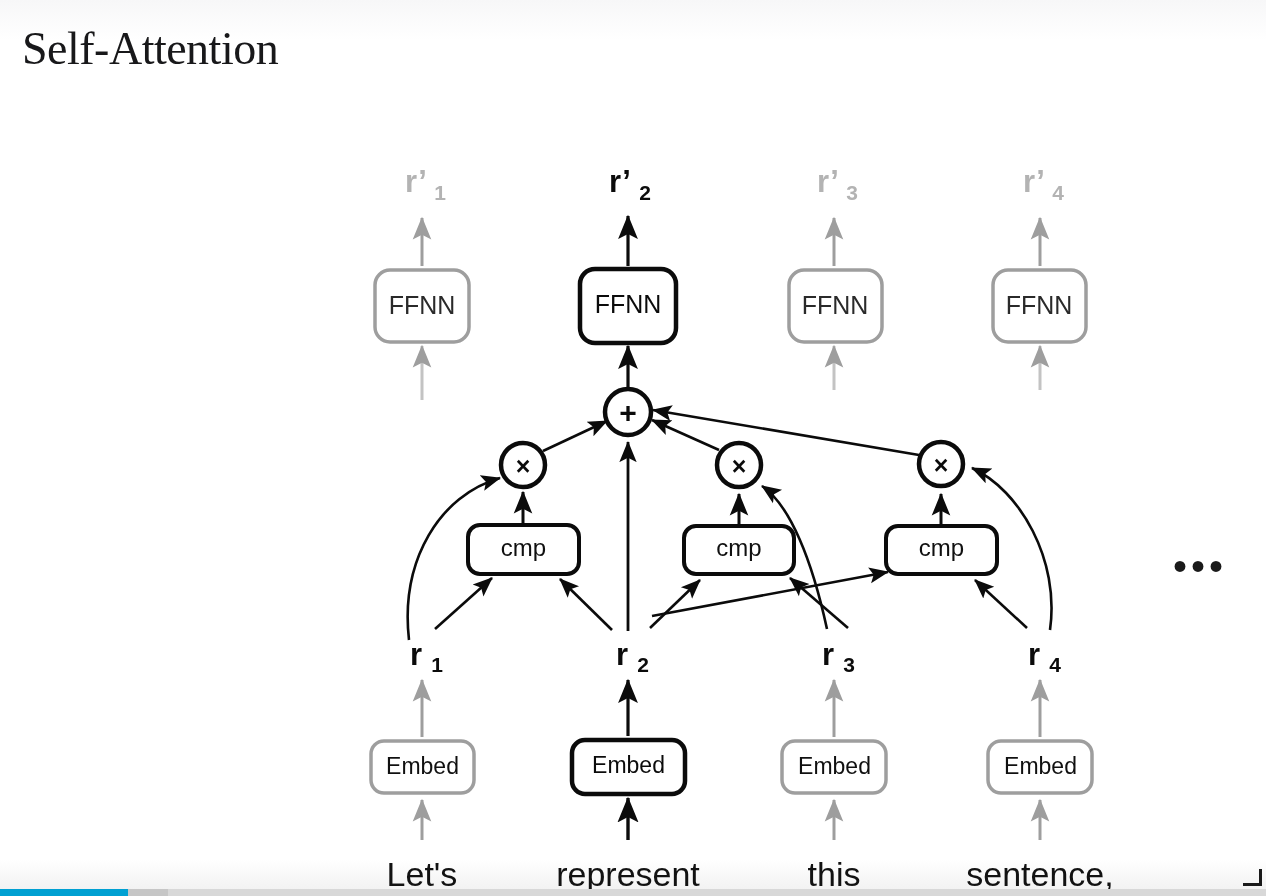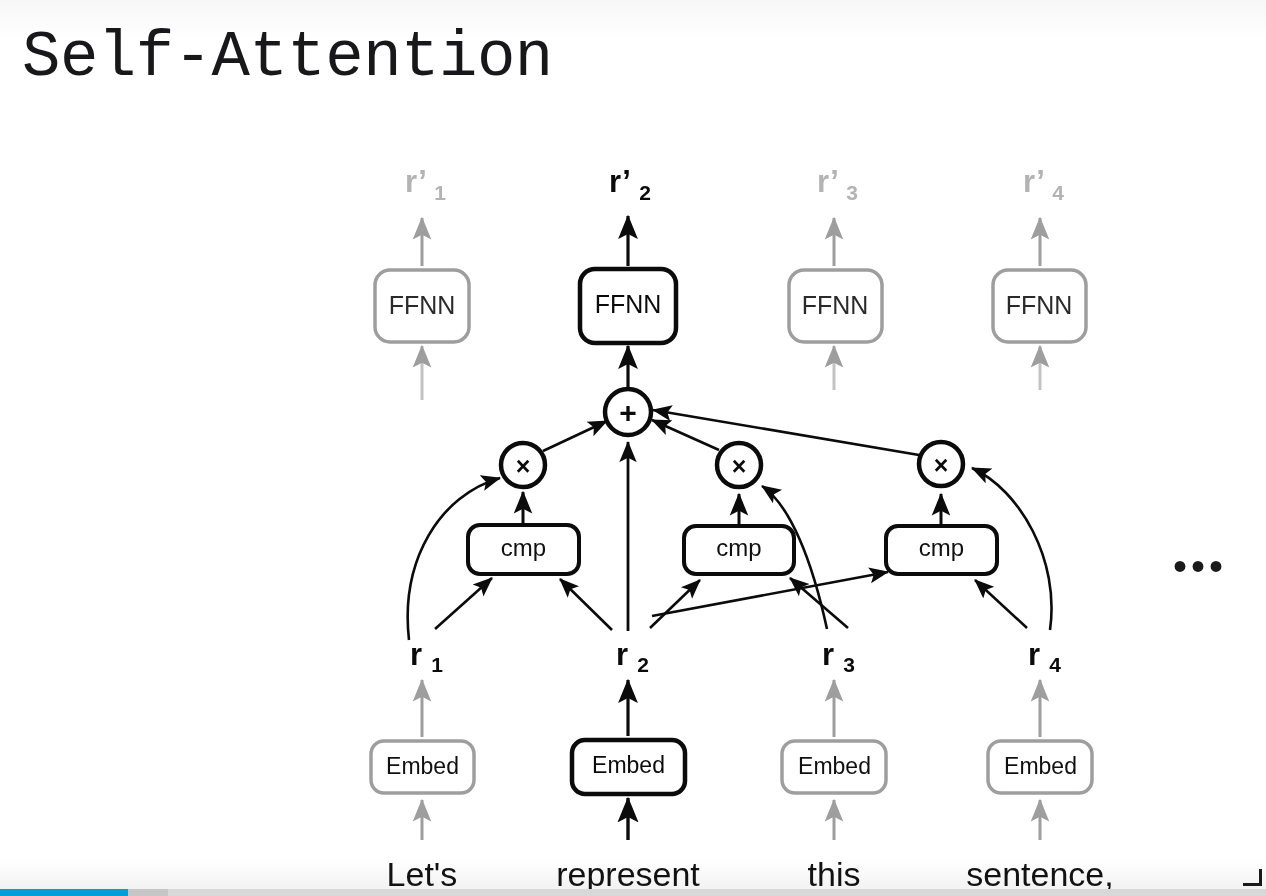--- a/index.html
+++ b/index.html
@@ -12,25 +12,25 @@
     width: 1266px;
     height: 896px;
     background: linear-gradient(180deg, #f7f7f8 0%, #ffffff 40px, #ffffff 860px, #efefef 896px);
     overflow: hidden;
     font-family: "Liberation Sans", sans-serif;
   }
   #title {
     position: absolute;
     left: 22px;
     top: 22px;
-    font-size: 64px;
+    font-size: 46px;
     font-weight: 300;
     letter-spacing: -0.5px;
     color: #18181a;
-    font-family: Liberation Mono, monospace;
+    font-family: Liberation Serif, serif;
     white-space: nowrap;
   }
   svg.board {
     position: absolute;
     left: 0;
     top: 0;
     width: 1266px;
     height: 896px;
   }
   .boxlabel {

